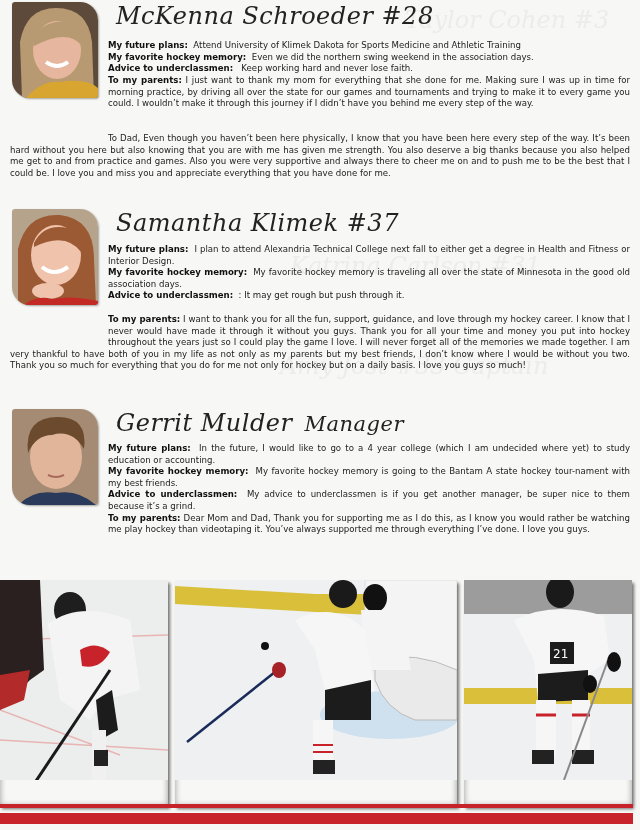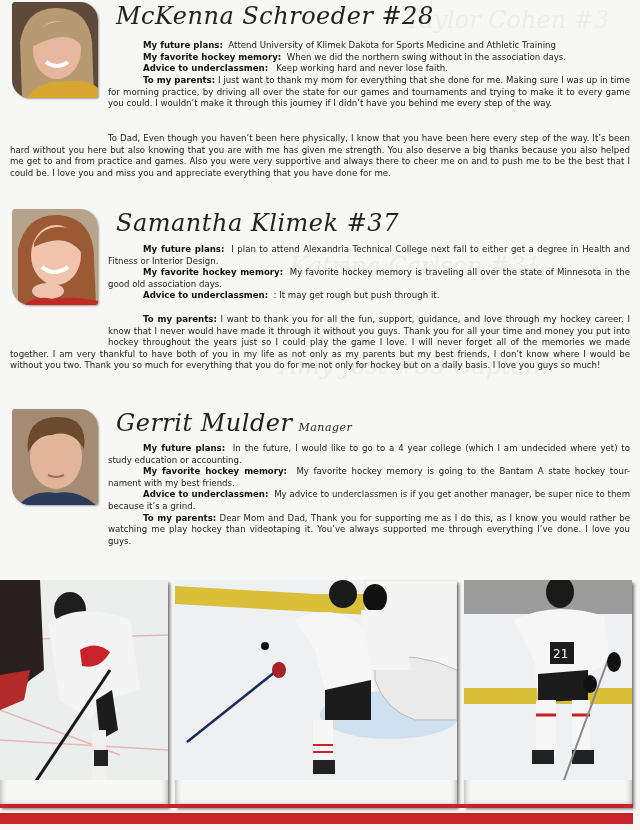--- a/index.html
+++ b/index.html
@@ -10,26 +10,26 @@
   .portrait {
     position: absolute; left: 12px; width: 86px; height: 96px;
     border-radius: 3px 18px 3px 18px; overflow: hidden;
     box-shadow: 1px 1px 2px rgba(0,0,0,0.35);
   }
   .name {
     position: absolute; left: 116px;
     font-family: "DejaVu Serif", serif; font-style: italic; font-weight: 300;
     font-size: 24px; letter-spacing: 0.5px; color: #222; white-space: nowrap;
   }
-  .name .role { font-size: 11px; margin-left: 6px; }
+  .name .role { font-size: 21px; margin-left: 12px; }
   .text {
     position: absolute; font-size: 8.6px; line-height: 11.6px; color: #222;
     text-align: justify;
   }
-  .text b { font-weight: bold; color: #111; margin-left: 35px; }
+  .text b { font-weight: bold; color: #111; }
   .line { display: block; }
 
   
   .ghost { position: absolute; font-family: "DejaVu Serif", serif; font-style: italic; color: #ececec; font-size: 24px; white-space: nowrap; }
 
   .photos { position: absolute; top: 580px; left: 0; width: 640px; height: 200px; }
   .photo { position: absolute; top: 0; height: 226px; overflow: hidden;
     box-shadow: 2px 3px 3px rgba(0,0,0,0.55), inset 0 0 6px rgba(0,0,0,0.4); }
   .stripe1 { position: absolute; left: 0; top: 804px; width: 633px; height: 4px; background: #c8232b; }
   .stripe2 { position: absolute; left: 0; top: 813px; width: 633px; height: 11px; background: #c8232b; }
@@ -50,21 +50,21 @@
       <path d="M20 40 Q28 16 60 20 Q70 30 70 44 Q56 26 22 44 Z" fill="#b89a72"></path>
       <path d="M34 60 Q45 68 56 60" stroke="#fff" stroke-width="4" fill="none"></path>
       <path d="M14 96 Q30 78 48 80 Q74 76 86 86 L86 96 Z" fill="#d9a531"></path>
     </svg>
   </div>
   <div class="name" style="top:2px;">
     <span>McKenna Schroeder</span> <span>#28</span>
   </div>
   <div class="text" style="left:108px;top:40px;width:522px;text-align:left;">
     <span class="line"><b>My future plans:</b>&nbsp; <span>Attend University of Klimek Dakota for Sports Medicine and Athletic Training</span></span>
-    <span class="line"><b>My favorite hockey memory:</b>&nbsp; <span>When we did the northern swing without in the association days.</span></span>
+    <span class="line"><b>My favorite hockey memory:</b>&nbsp; <span>Even we did the northern swing weekend in the association days.</span></span>
     <span class="line"><b>Advice to underclassmen:</b>&nbsp;&nbsp; <span>Keep working hard and never lose faith.</span></span>
   </div>
   <div class="text" style="left:108px;top:75px;width:522px;">
     <b>To my parents:</b> <span>I just want to thank my mom for everything that she done for me. Making sure I was up in time for morning practice,  by driving all over the state for our games and tournaments and trying to make it to every game you could.  I wouldn’t make it through this journey if I didn’t have you behind me every step of the way.</span>
   </div>
   <div class="text" style="left:10px;top:133px;width:620px;text-indent:98px;">
     <span>To Dad, Even though you haven’t been here physically, I know that you have been here every step of the way. It’s been hard without you here but also knowing that you are with me has given me strength. You also deserve a big thanks because you also helped me get to and from practice and games. Also you were very supportive and always there to cheer me on and to push me to be the best that I could be. I love you and miss you and appreciate everything that you have done for me.</span>
   </div>
 </div>
 

